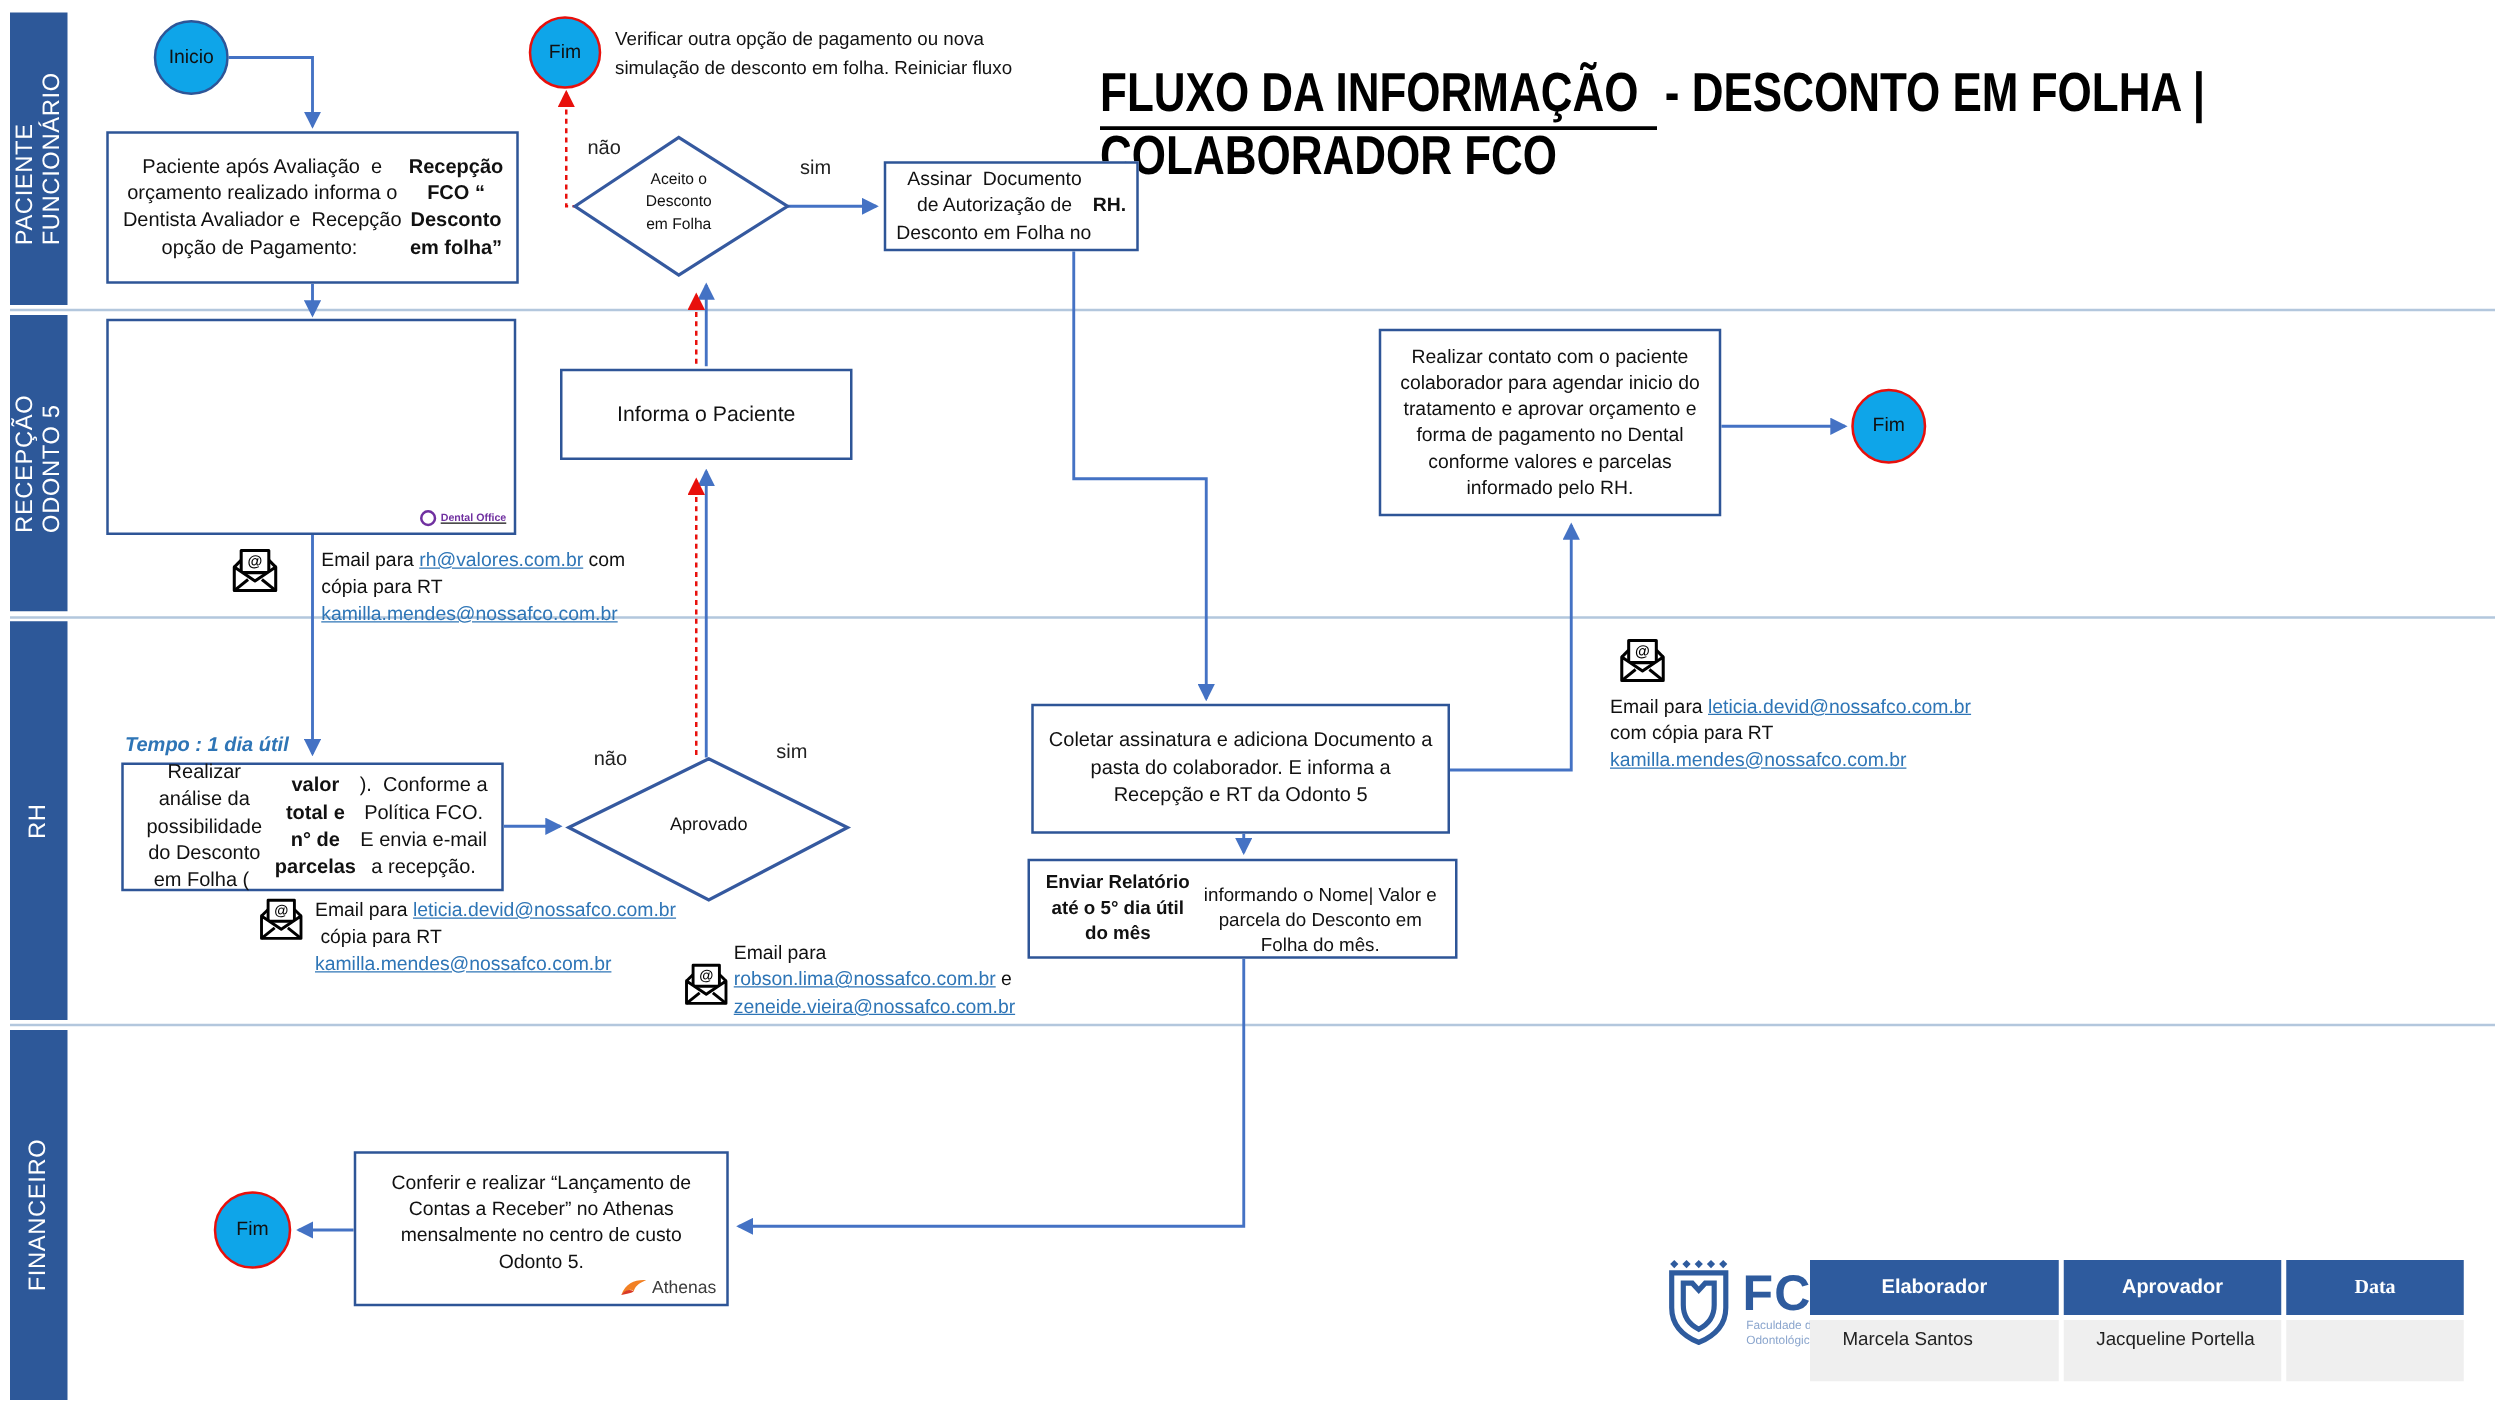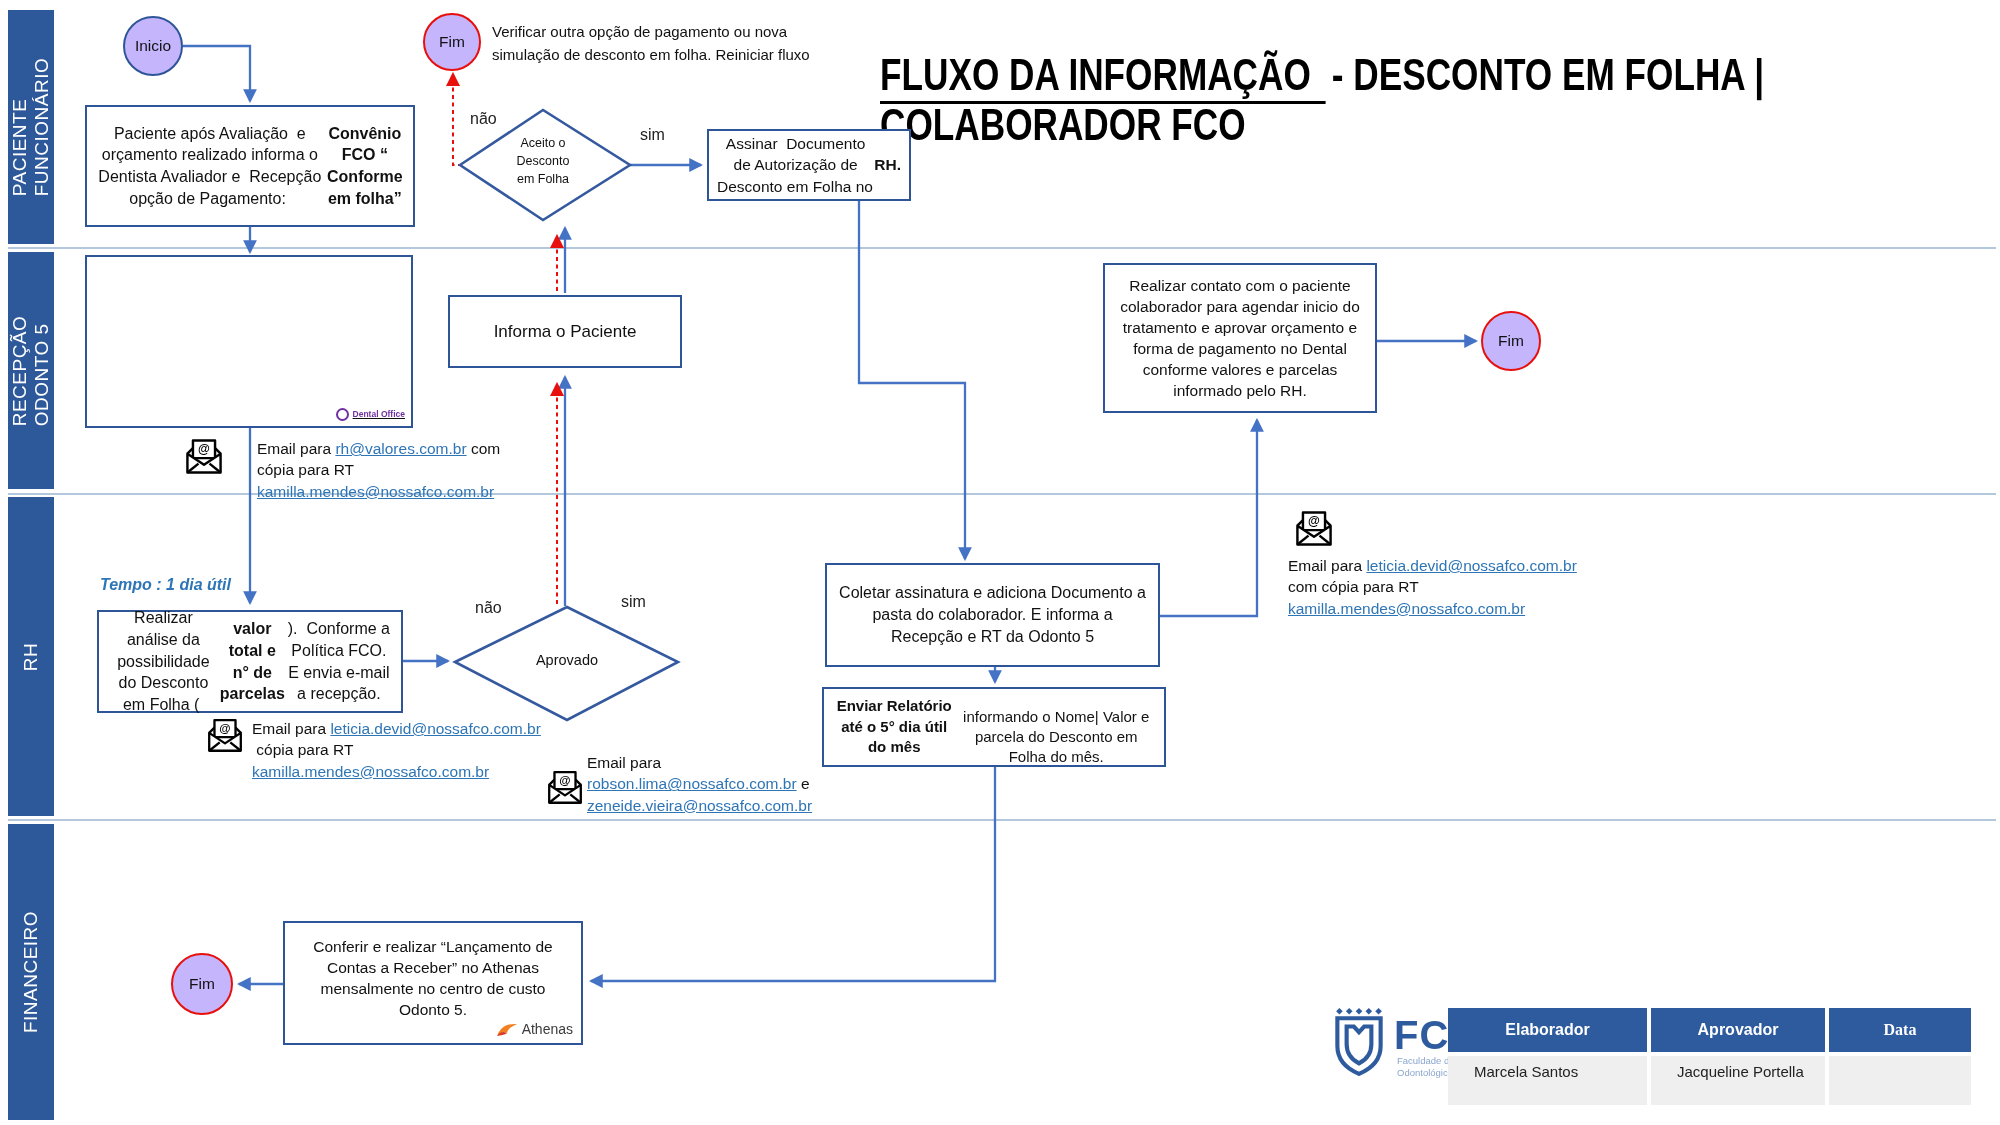--- a/index.html
+++ b/index.html
@@ -13,31 +13,31 @@
   .divider{position:absolute;left:8px;width:1988px;height:2px;background:#b3c7dd;z-index:0;}
   
   svg.overlay{position:absolute;left:0;top:0;z-index:2;pointer-events:none;}
   .fl{stroke:#4472c4;stroke-width:2.3;fill:none;}
   .fr{stroke:#e8100c;stroke-width:2;fill:none;stroke-dasharray:4 3.5;}
   .diamond{fill:#fff;stroke:#35599f;stroke-width:2.6;}
   
   .box{position:absolute;background:#fff;border:2.6px solid #2e5597;box-sizing:border-box;
        display:flex;align-items:center;justify-content:center;text-align:center;
        font-size:16px;line-height:1.36;padding:4px 8px;white-space:pre-wrap;z-index:3;}
-  .circle{position:absolute;border-radius:50%;background:#c4b5fd;display:flex;align-items:center;
+  .circle{position:absolute;border-radius:50%;background:#0ea5e9;display:flex;align-items:center;
           justify-content:center;font-size:15.5px;z-index:3;box-sizing:border-box;}
   .blue-c{border:2.6px solid #2e5597;}
   .red-c{border:2.8px solid #e8100c;}
   .dtext{position:absolute;text-align:center;white-space:pre-line;z-index:3;}
   .label{position:absolute;font-size:16px;color:#222;z-index:3;}
   .email{position:absolute;font-size:15.5px;line-height:1.38;white-space:pre-wrap;z-index:3;}
   .b{font-weight:bold;}
   .lnk{color:#2e75b6;text-decoration:underline;cursor:pointer;}
   .note{position:absolute;font-size:15px;line-height:1.5;white-space:pre-line;z-index:3;}
-  .tempo{position:absolute;font-size:16px;font-style:italic;font-weight:600;color:#2e75b6;z-index:3;}
+  .tempo{position:absolute;font-size:16px;font-style:italic;font-weight:600;color:#2e75b6;z-index:3;margin-top:12px;}
   
   .title{position:absolute;left:880px;top:50px;font-size:44px;font-weight:bold;white-space:nowrap;
          transform:scaleX(.8);transform-origin:left top;z-index:3;color:#000;}
   .title .u{border-bottom:3px solid #000;padding-bottom:2px;padding-right:6px;}
   .title .r{margin-left:8px;}
   
   .env{position:absolute;z-index:3;}
   
   .dental{position:absolute;right:6px;bottom:5px;display:flex;align-items:center;gap:4px;text-decoration:underline;}
   .dental .ring{width:9px;height:9px;border:2.5px solid #7030a0;border-radius:50%;}
@@ -113,21 +113,21 @@
   <div class="title"><span class="u" style="white-space: pre-line;">FLUXO DA INFORMAÇÃO </span><span class="r" style="white-space: pre-line;">- DESCONTO EM FOLHA | COLABORADOR FCO</span></div>
 
   <div class="circle blue-c" style="left: 123px; top: 16px; width: 60px; height: 60px; white-space: pre-line;">Inicio</div>
   <div class="circle red-c" style="left: 423px; top: 13px; width: 58px; height: 58px; white-space: pre-line;">Fim</div>
   <div class="circle red-c" style="left: 1481px; top: 311px; width: 60px; height: 60px; white-space: pre-line;">Fim</div>
   <div class="circle red-c" style="left: 171px; top: 953px; width: 62px; height: 62px; white-space: pre-line;">Fim</div>
 
   <div class="note" style="left: 492px; top: 21px; width: 620px; white-space: pre-line;">Verificar outra opção de pagamento ou nova
 simulação de desconto em folha. Reiniciar fluxo</div>
 
-  <div class="box" style="left:85px;top:105px;width:330px;height:122px"><span>Paciente após Avaliação  e orçamento realizado informa o Dentista Avaliador e  Recepção opção de Pagamento: </span><span class="b">Convênio FCO “ Conforme em folha”</span></div>
+  <div class="box" style="left:85px;top:105px;width:330px;height:122px"><span>Paciente após Avaliação  e orçamento realizado informa o Dentista Avaliador e  Recepção opção de Pagamento: </span><span class="b">Recepção FCO “ Desconto em folha”</span></div>
 
   <div class="box" style="left:85px;top:255px;width:328px;height:173px;padding-bottom:10px">
     <span class="dental">
       <span class="ring"></span>
       <span class="dtxt" style="white-space: pre-line;">Dental Office</span>
     </span>
   </div>
 
   <div class="box" style="left: 448px; top: 295px; width: 234px; height: 73px; font-size: 17px; white-space: pre-line;">Informa o Paciente</div>
 

